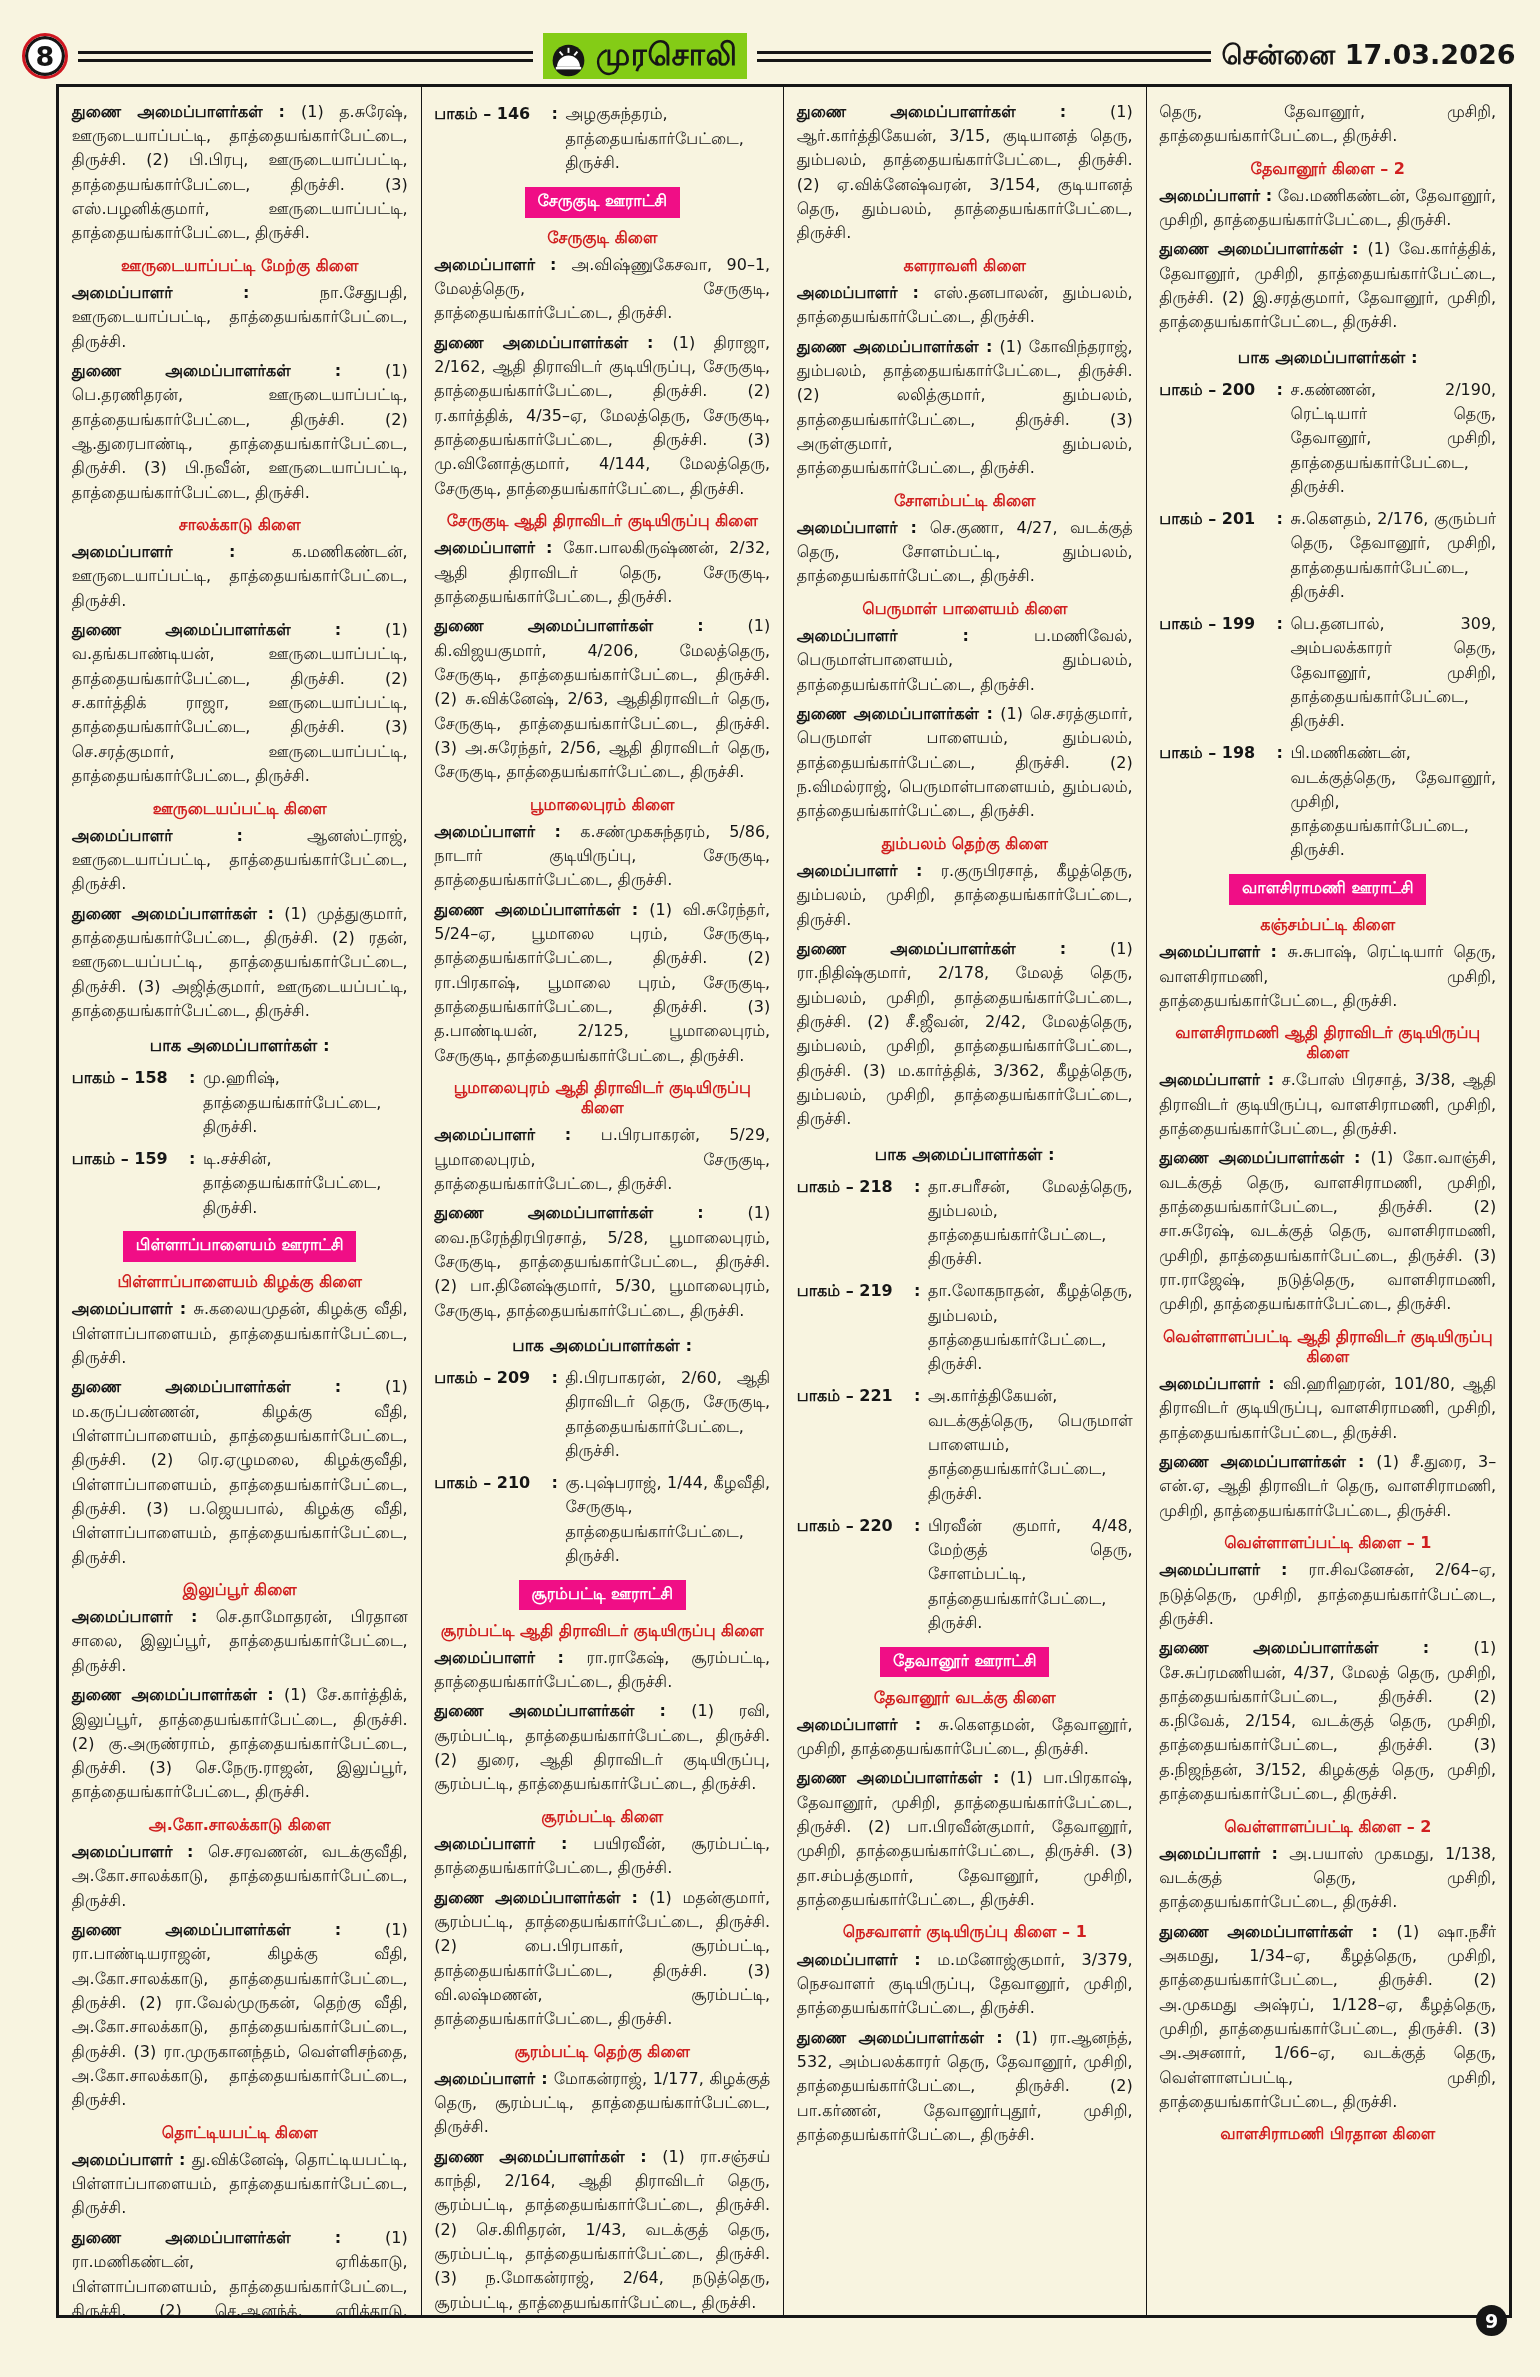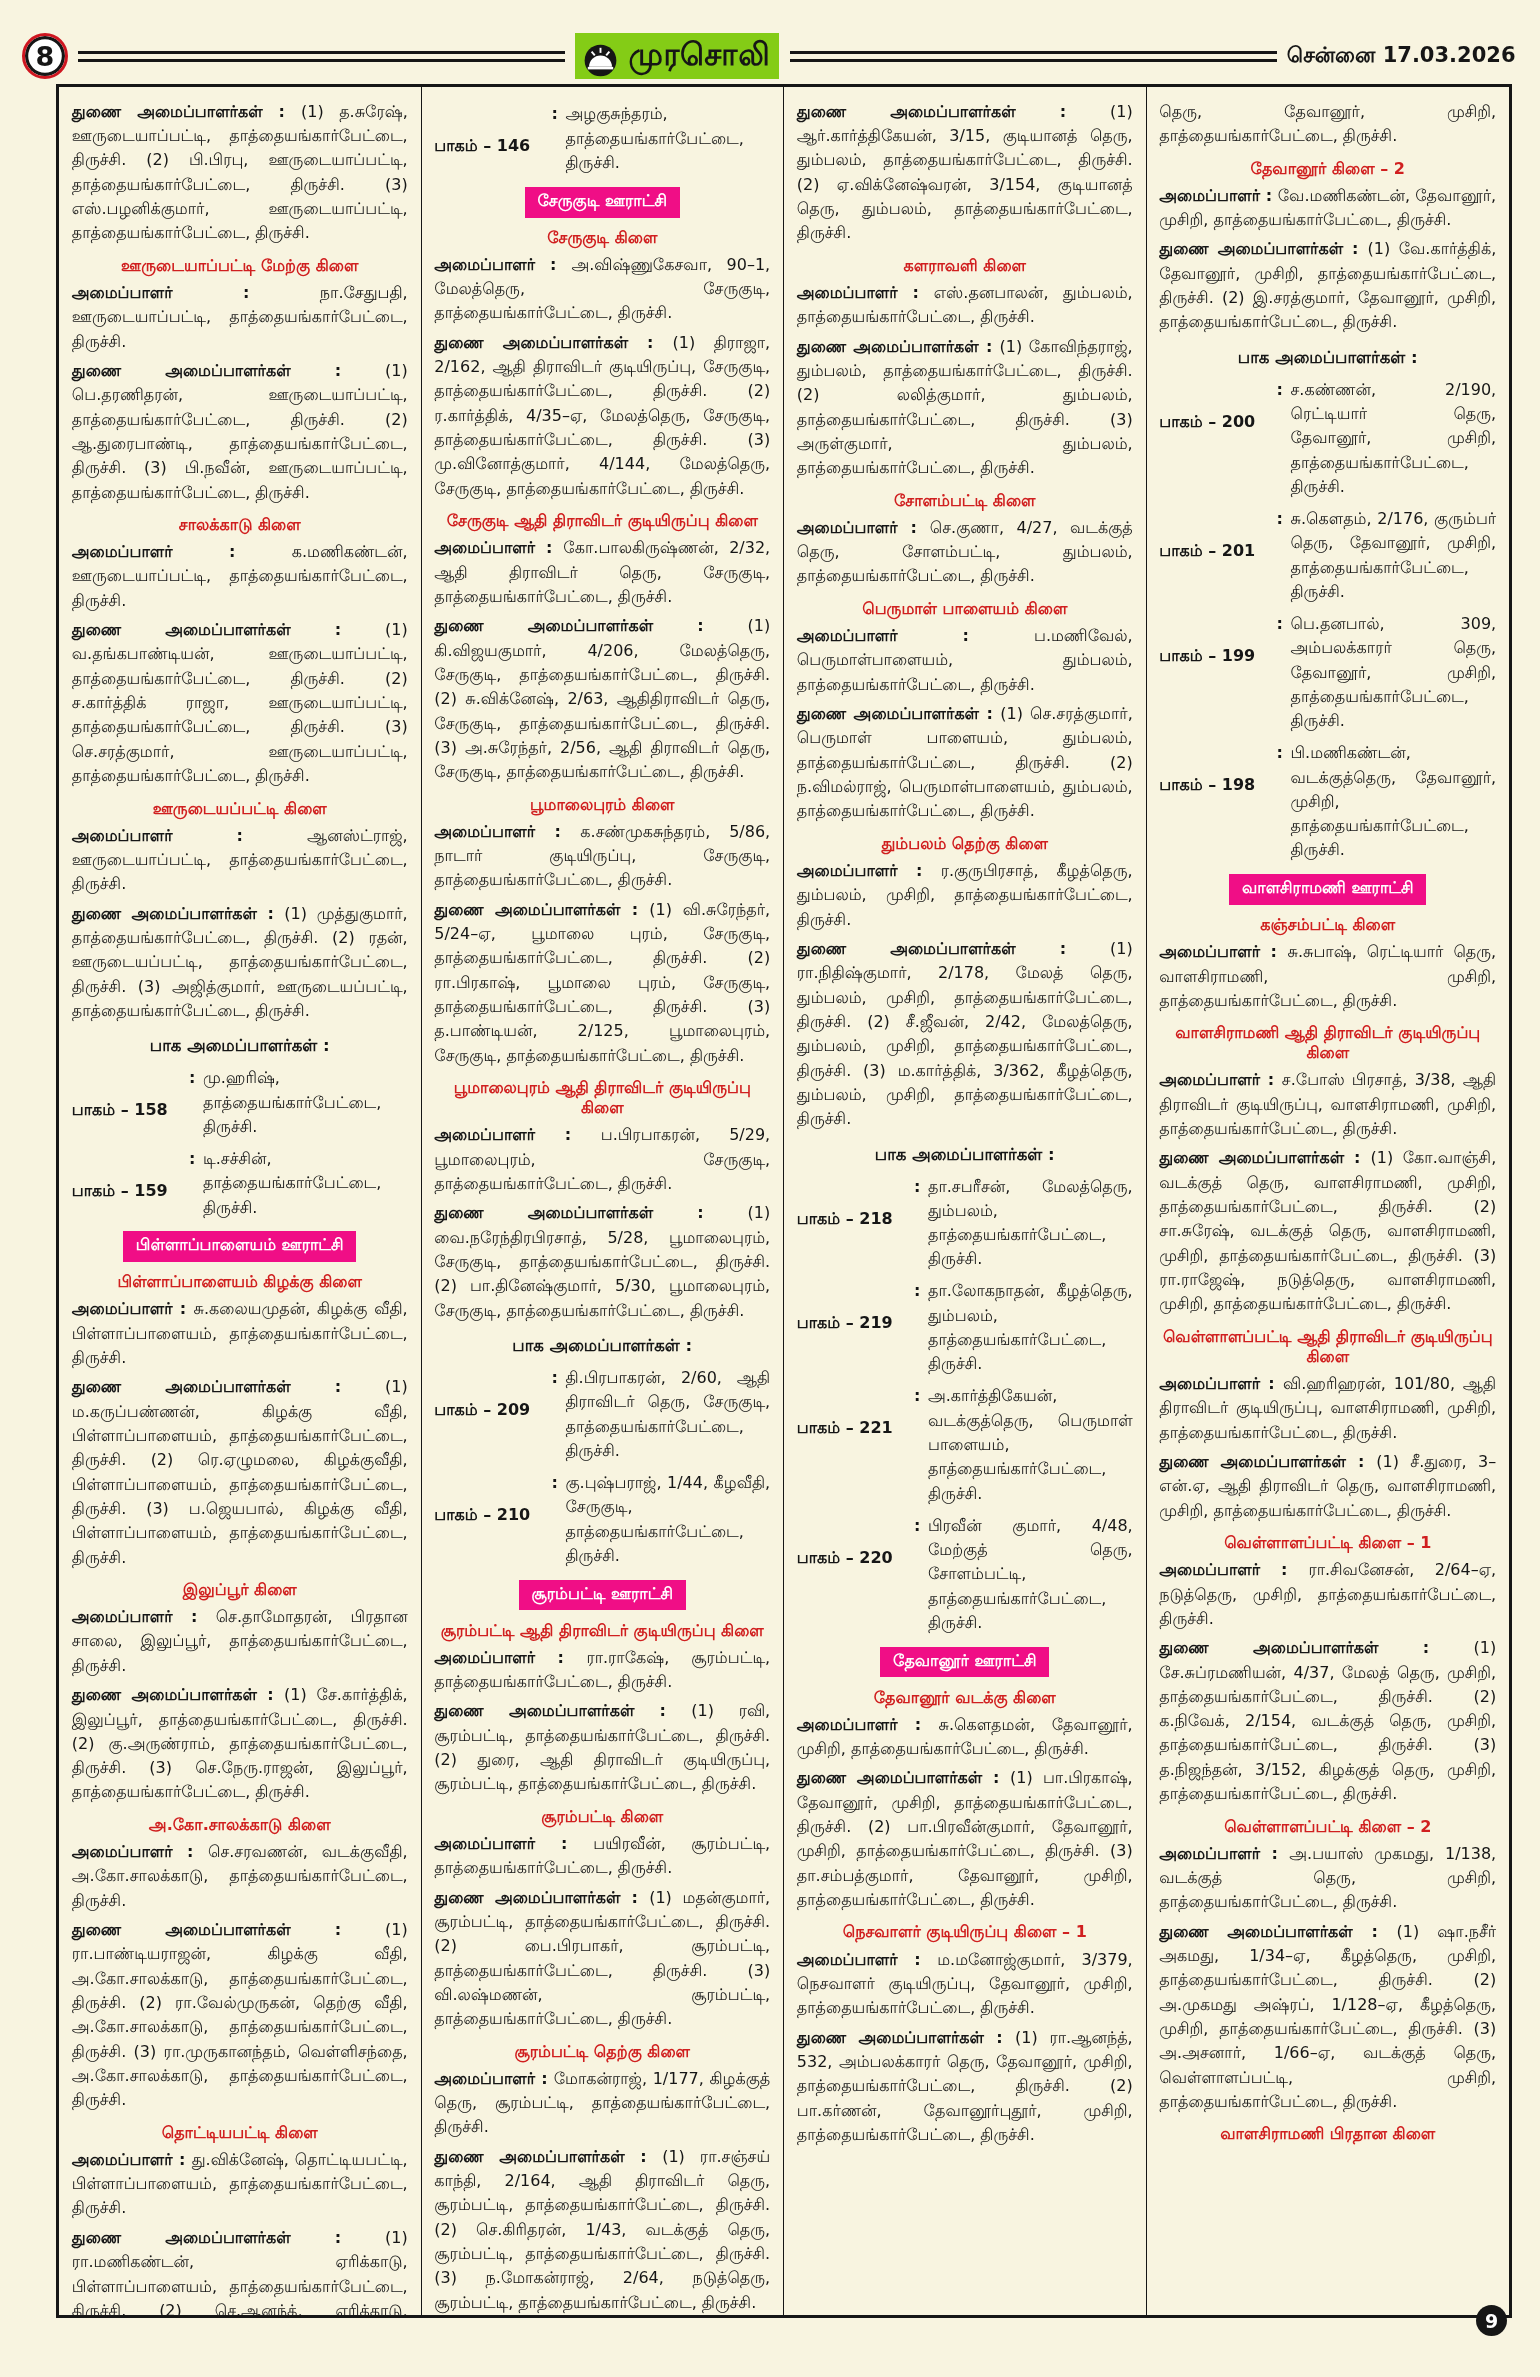--- a/index.html
+++ b/index.html
@@ -13,37 +13,37 @@
   
   .header{position:absolute;top:33px;left:22px;right:25.5px;display:flex;align-items:center;gap:10.2px;}
   .pagenum{
     width:40px;height:40px;border-radius:50%;background:#fff;border:3.8px solid #cf1620;
     box-shadow:inset 0 0 0 3.2px #161616;display:flex;align-items:center;justify-content:center;
     font-size:27px;font-weight:800;flex:0 0 auto;
   }
   .rule{flex:1 1 auto;height:11px;background:linear-gradient(to bottom,#161616 0 3.2px,transparent 3.2px 7.7px,#161616 7.7px 11px);}
   .masthead{display:flex;align-items:flex-end;gap:11px;background:#84cc16;padding:2.6px 9px;flex:0 0 auto;}
   .masthead .title{font-size:31px;font-weight:800;letter-spacing:0.6px;}
-  .edition{font-size:21px;font-weight:800;flex:0 0 auto;}
+  .edition{font-size:27px;font-weight:800;flex:0 0 auto;}
   
   .content{
     position:absolute;top:84px;left:56px;right:29px;bottom:59px;
     border:3.2px solid #161616;display:grid;grid-template-columns:1fr 1fr 1fr 1fr;background:var(--paper);
   }
   .col{padding:7.7px 12.8px 10.2px;overflow:hidden;border-right:1.3px solid #161616;
        font-size:16px;line-height:1.52;text-align:justify;}
   .col:last-child{border-right:none;}
   .branch{color:var(--red);font-weight:800;text-align:center;font-size:16px;line-height:1.25;margin:10.2px 0 5.1px;}
   .urachi-row{text-align:center;margin:11.5px 0 3.8px;}
   .urachi{display:inline-block;background:var(--pink);color:#ffffff;font-weight:800;font-size:16px;padding:1.9px 12.8px 4.5px;}
   .para{margin:5.1px 0;}
   .para b{font-weight:800;}
   .partshead{text-align:center;font-weight:800;font-size:16.6px;margin:10.2px 0 6.4px;}
   .partrow{display:flex;gap:5.1px;margin:7.7px 0;}
-  .pnum{flex:0 0 112px;font-weight:700;white-space:nowrap;margin-top:32px;}
+  .pnum{flex:0 0 112px;font-weight:700;white-space:nowrap;}
   .pcolon{flex:0 0 9px;font-weight:700;}
   .ptext{flex:1;}
   .page9{
     position:absolute;right:34px;bottom:41px;width:31px;height:31px;border-radius:50%;
     background:#161616;color:#fff;display:flex;align-items:center;justify-content:center;
     font-size:19px;font-weight:800;z-index:5;
   }
 </style>
 </head>
 <body>

